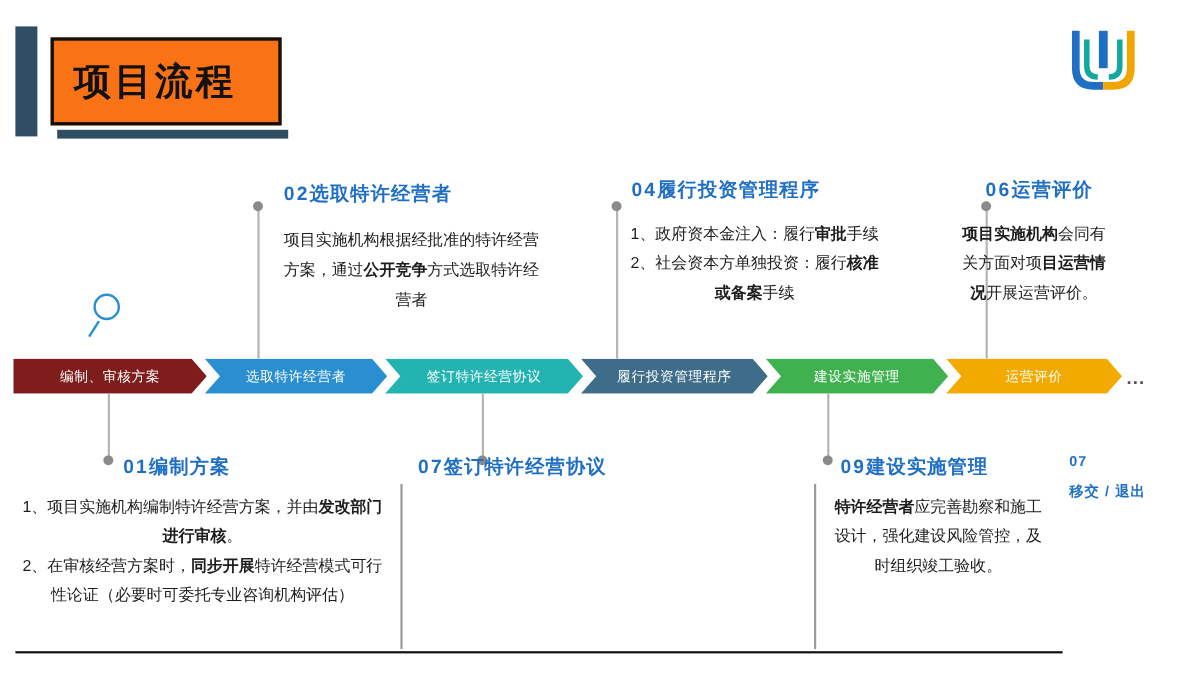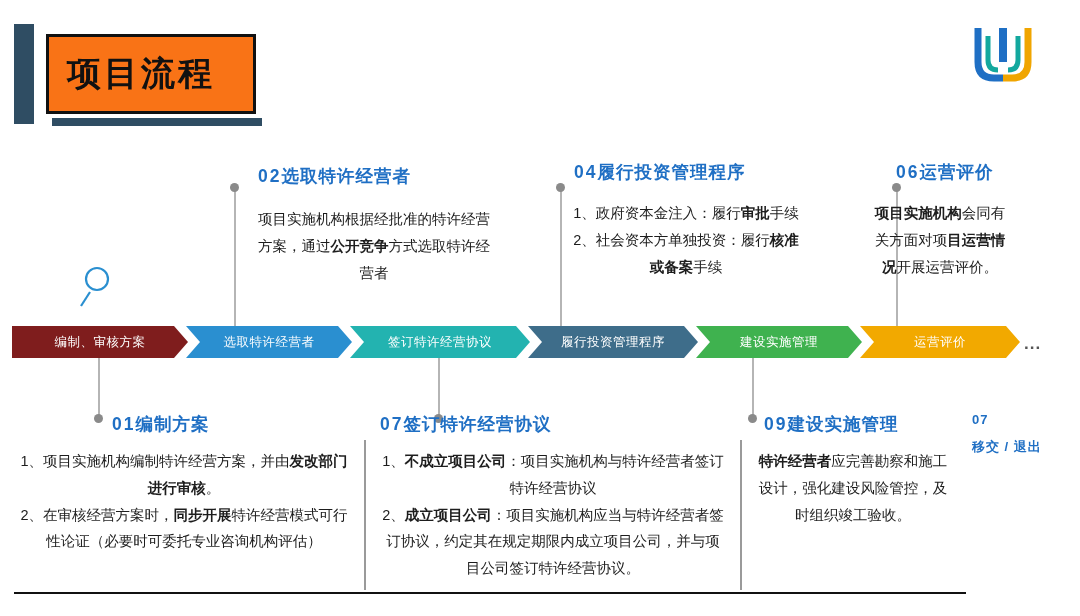--- a/index.html
+++ b/index.html
@@ -167,24 +167,20 @@
     <span class="num">01</span><span>编制方案</span>
   </div>
   <div class="body" style="left:14px;top:448px;width:340px;">
     1、项目实施机构编制特许经营方案，并由<b>发改部门进行审核</b>。<br>
     2、在审核经营方案时，<b>同步开展</b>特许经营模式可行性论证（必要时可委托专业咨询机构评估）
   </div>
 
   <div class="hd" style="left:380px;top:412px;">
     <span class="num">07</span><span>签订特许经营协议</span>
   </div>
-  <div class="body" style="left:380px;top:448px;width:346px;">
-    1、<b>不成立项目公司</b>：项目实施机构与特许经营者签订特许经营协议<br>
-    2、<b>成立项目公司</b>：项目实施机构应当与特许经营者签订协议，约定其在规定期限内成立项目公司，并与项目公司签订特许经营协议。
-  </div>
 
   <div class="hd" style="left:764px;top:412px;">
     <span class="num">09</span><span>建设实施管理</span>
   </div>
   <div class="body" style="left:758px;top:448px;width:190px;">
     <b>特许经营者</b>应完善勘察和施工设计，强化建设风险管控，及时组织竣工验收。
   </div>
 
   <div class="tiny-hd" style="left:972px;top:412px;">07</div>
   <div class="tiny-hd" style="left:972px;top:438px;text-align:center;">移交 / 退出</div>

